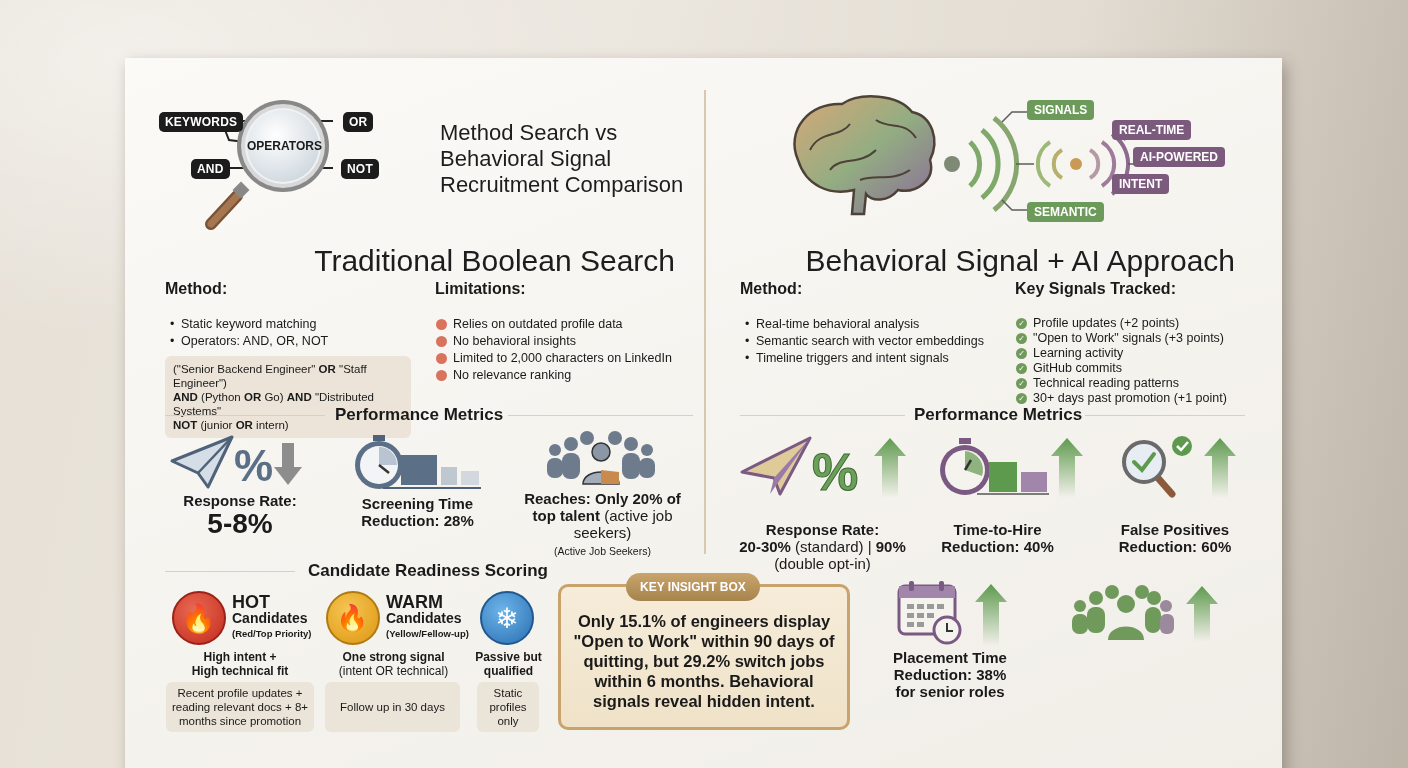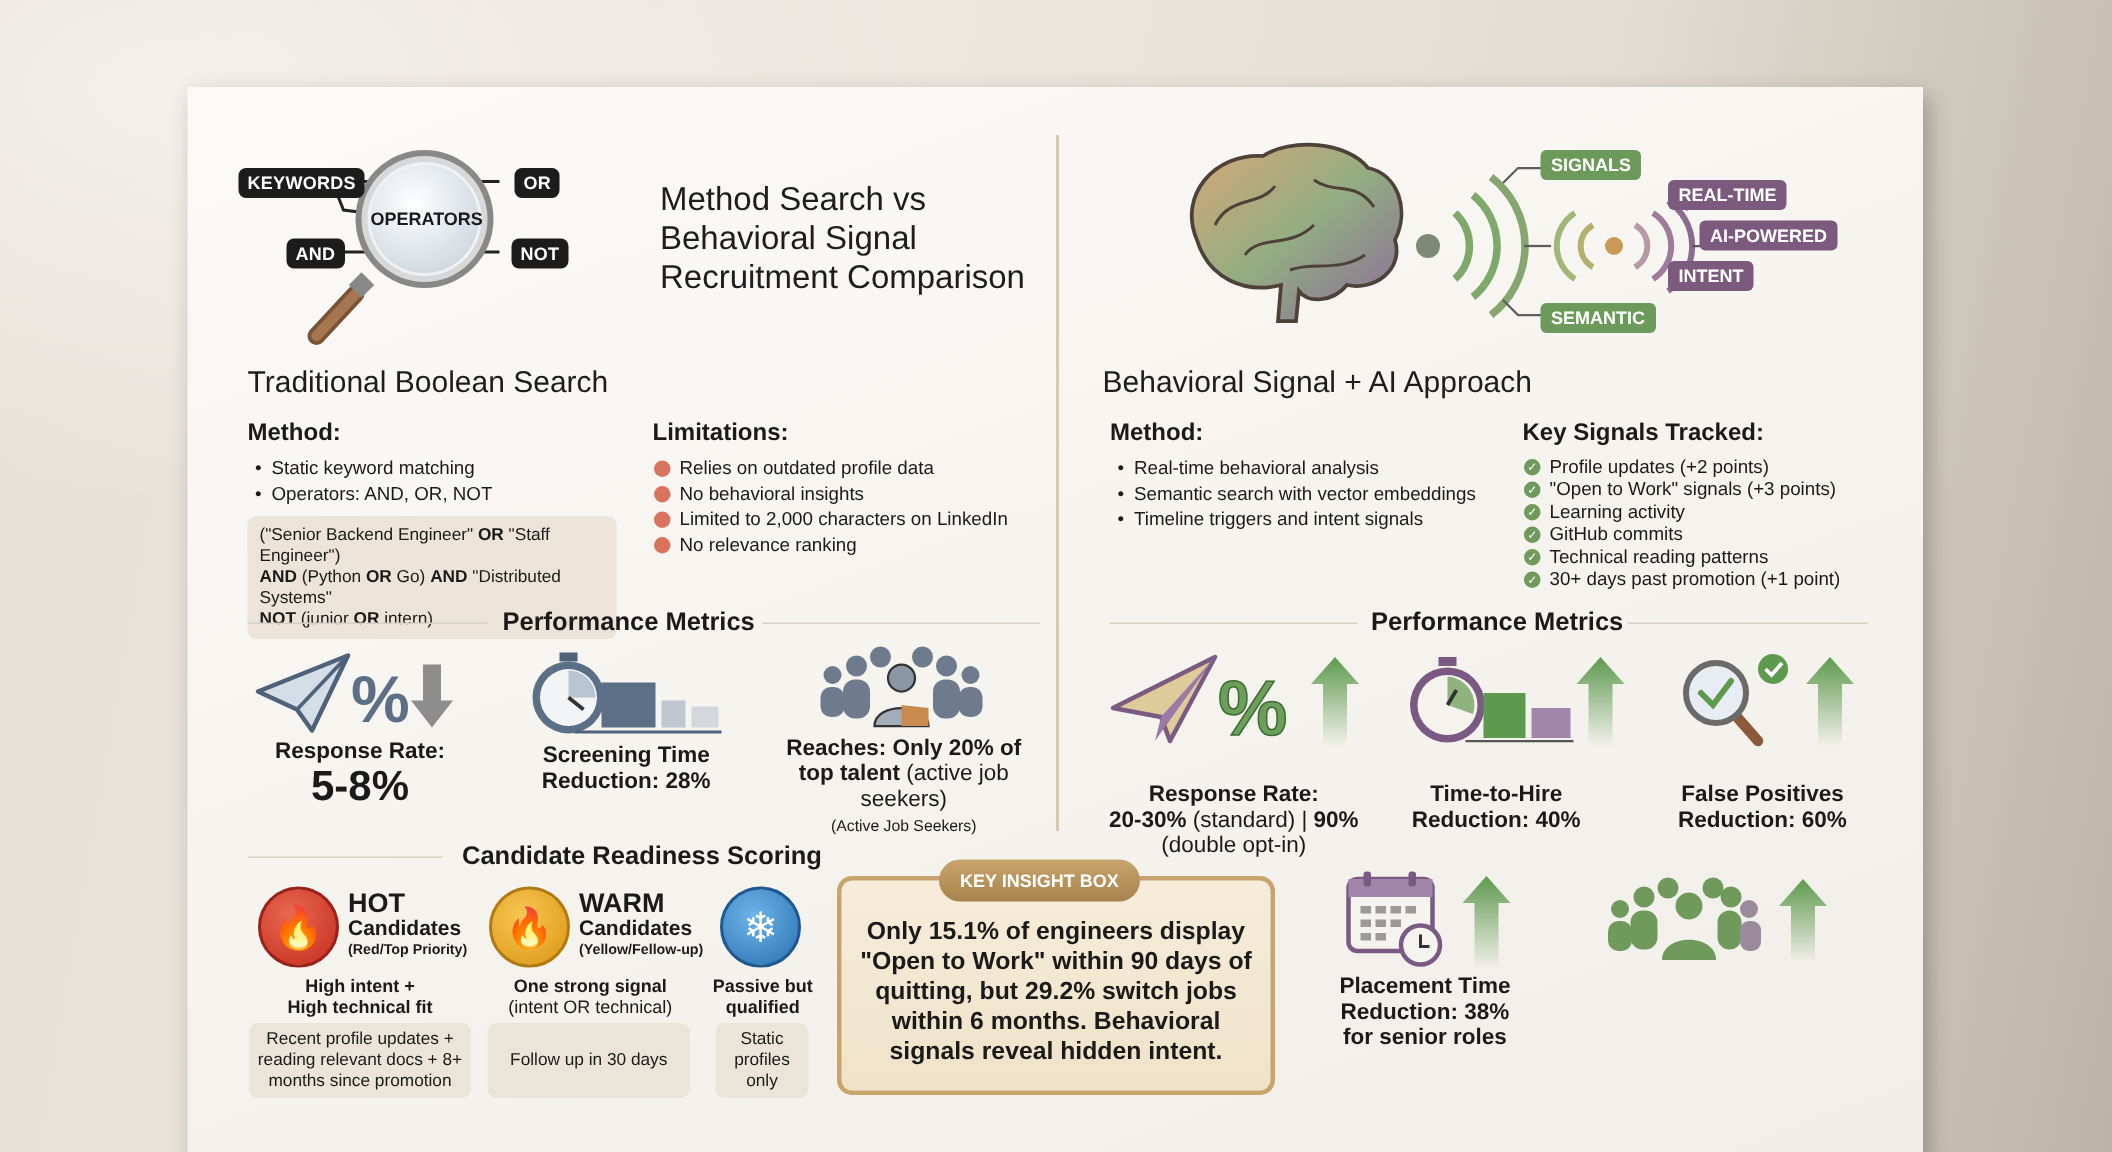--- a/index.html
+++ b/index.html
@@ -15,22 +15,22 @@
     position:absolute;left:125px;top:58px;width:1157px;height:720px;
     background:linear-gradient(160deg,#fbfaf7 0%,#f5f3ee 55%,#f1eee8 100%);
     box-shadow:4px 6px 14px rgba(60,50,40,0.35);
   }
   .abs{position:absolute}
   .divider{position:absolute;left:579px;top:32px;width:2px;height:464px;background:#d8c8ac}
   .title{left:315px;top:62px;font-size:22px;line-height:26px;font-weight:500;color:#1d1d1d}
   .pill{position:absolute;background:#1c1c1c;color:#fff;font-weight:700;font-size:12px;padding:3px 6px;border-radius:5px;letter-spacing:0.2px}
   .pill-g{position:absolute;background:#6c9a5a;color:#fff;font-weight:700;font-size:12px;padding:3px 7px;border-radius:4px}
   .pill-p{position:absolute;background:#7c5a7e;color:#fff;font-weight:700;font-size:12px;padding:3px 7px;border-radius:4px}
-  .sec-title{position:absolute;font-size:20px;font-weight:500;text-align:left;color:#1d1d1d}
-  .h3{font-size:16px;font-weight:700;margin-bottom:6px}
+  .sec-title{position:absolute;font-size:30px;font-weight:500;text-align:right;color:#1d1d1d}
+  .h3{font-size:16px;font-weight:700;margin-bottom:18px}
   .bul{font-size:12.5px;line-height:17px;padding-left:16px;position:relative}
   .bul::before{content:"•";position:absolute;left:5px}
   .lim{font-size:12.5px;line-height:17px;padding-left:18px;position:relative}
   .lim .dot{position:absolute;left:1px;top:3px;width:11px;height:11px;border-radius:50%;background:#d9735e}
   .chk{font-size:12.5px;line-height:15px;padding-left:18px;position:relative}
   .chk .dot{position:absolute;left:1px;top:2px;width:11px;height:11px;border-radius:50%;background:#6f9a5c;color:#fff;font-size:8px;line-height:11px;text-align:center}
   .code{background:#ece4d8;border-radius:6px;padding:6px 8px;font-size:11.5px;line-height:14px;margin-top:6px;width:246px}
   .code b{font-weight:700}
   .rule{position:absolute;height:1px;background:#d6d0c6}
   .pm-title{position:absolute;font-size:17px;font-weight:700}

